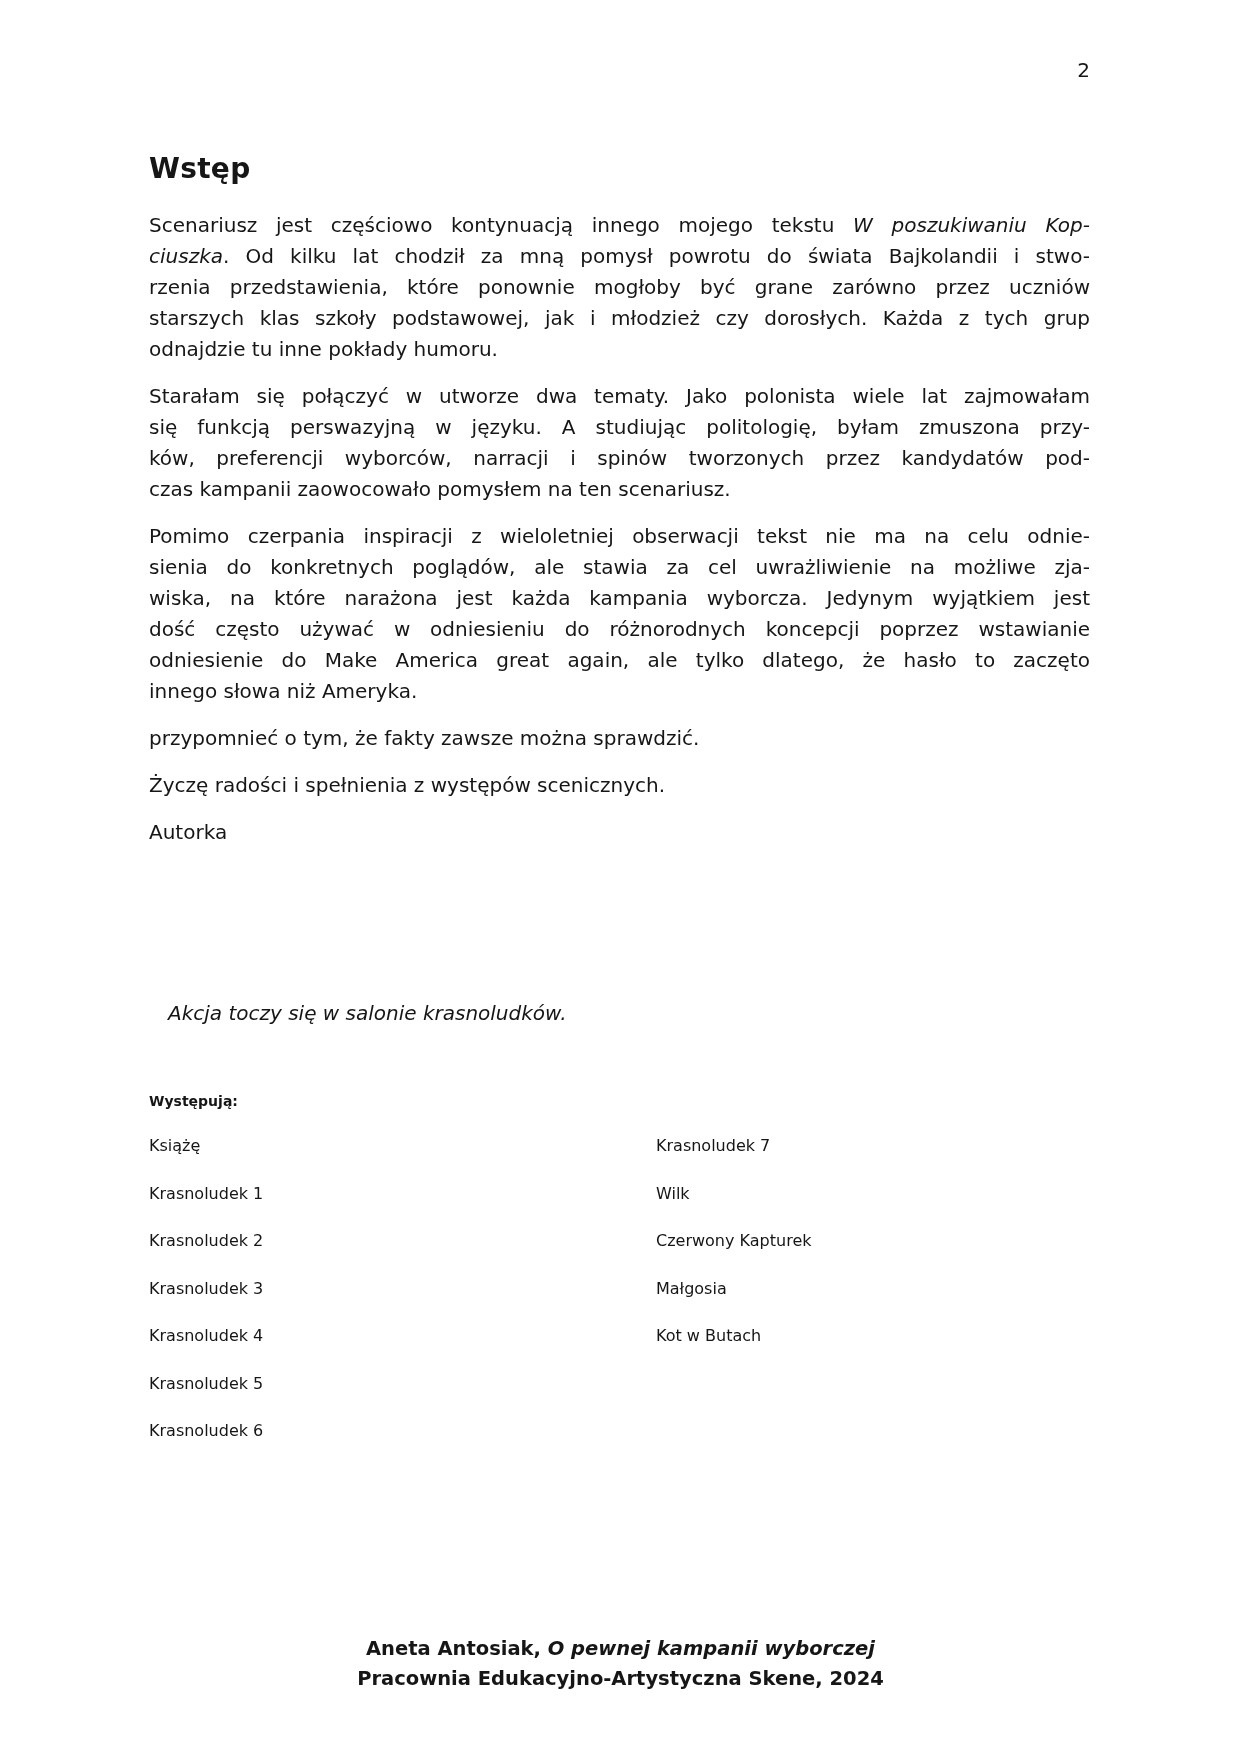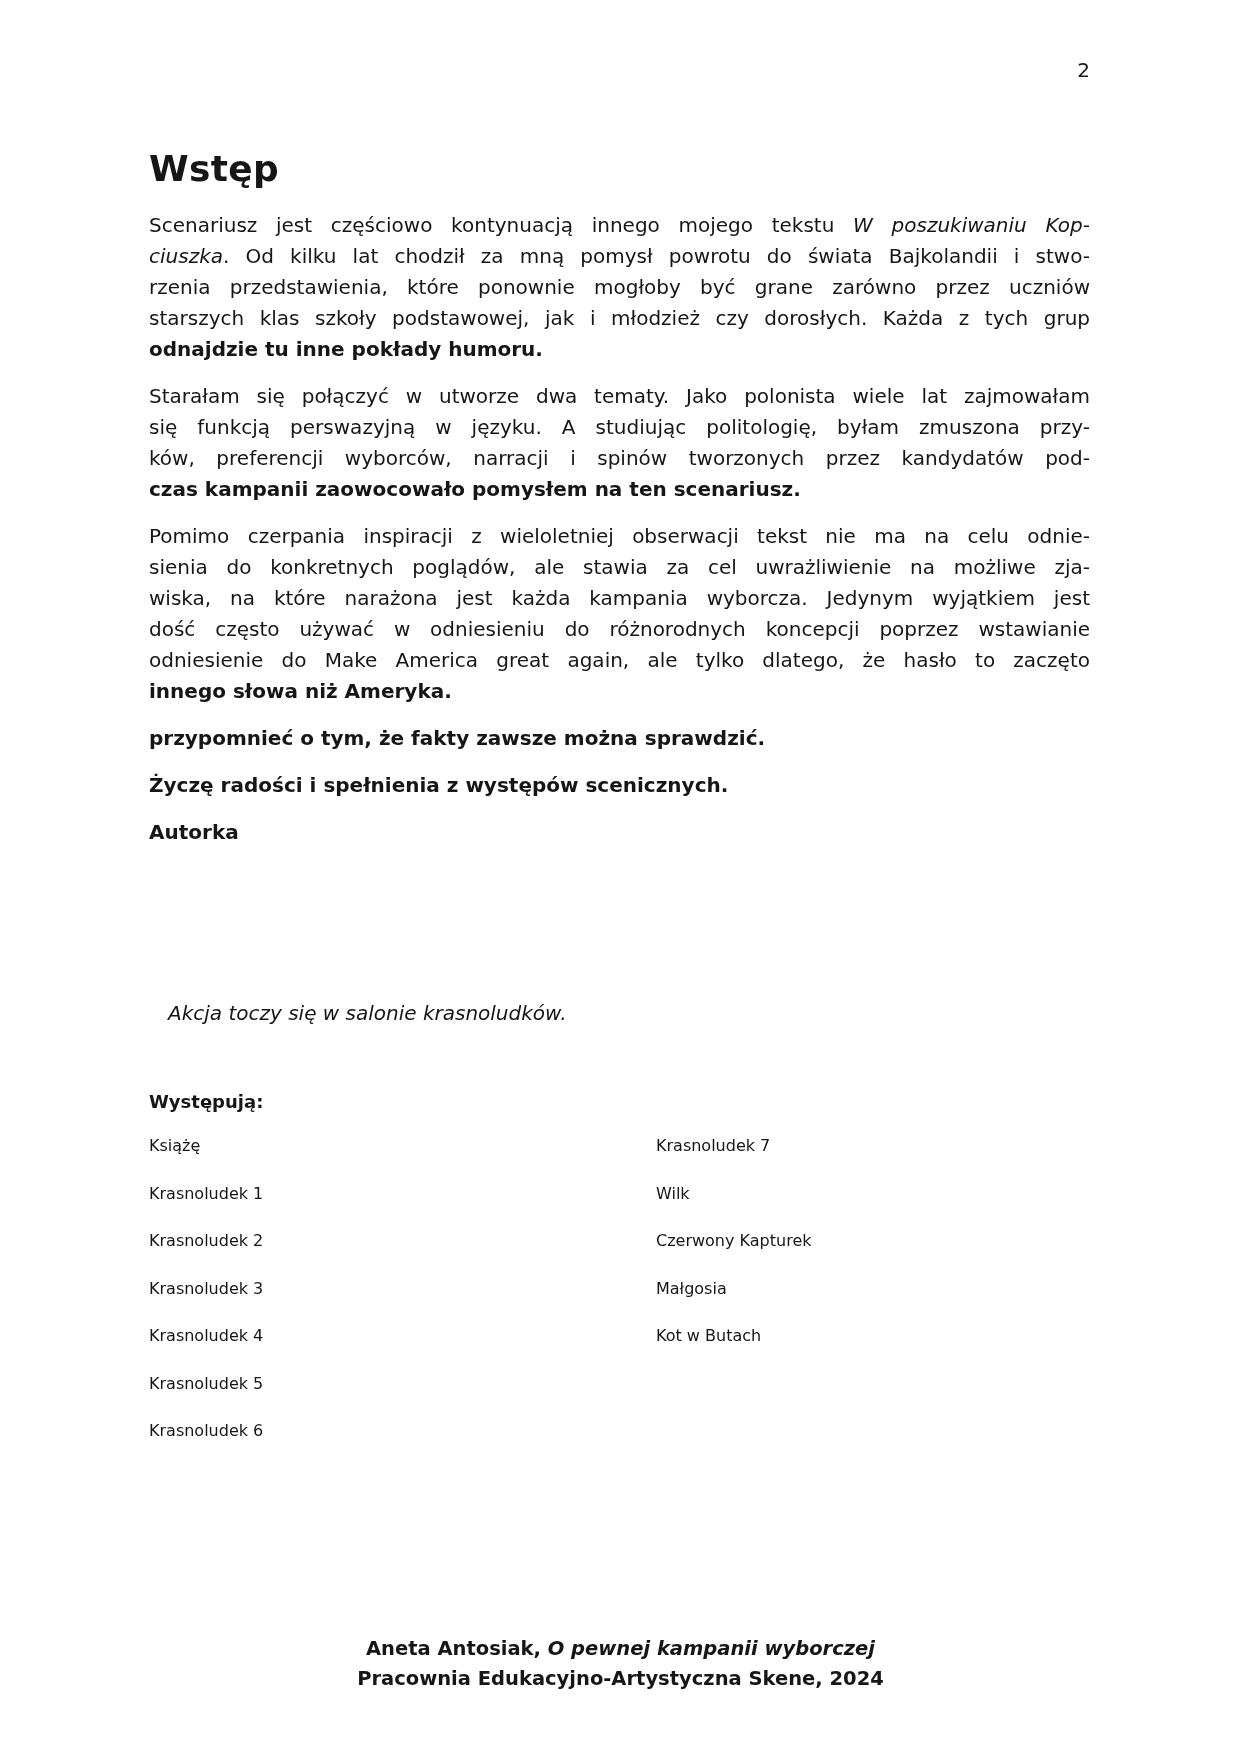--- a/index.html
+++ b/index.html
@@ -14,44 +14,44 @@
     padding: 58px 150px 0 149px;
     overflow: hidden;
   }
   .page-number {
     text-align: right;
     font-size: 20px;
     line-height: 24px;
   }
   .heading {
     margin: 70px 0 0 0;
-    font-size: 36px;
+    font-size: 28px;
     line-height: 34px;
     font-weight: bold;
     letter-spacing: 0.3px;
   }
   .body-text { margin-top: 24px; }
   .para {
     margin: 0 0 16px 0;
     font-size: 20px;
     line-height: 31px;
   }
   .jl { text-align: justify; text-align-last: justify; -moz-text-align-last: justify; }
-  .ll { text-align: left; font-weight: bold; }
+  .ll { text-align: left; }
   .it { font-style: italic; }
   .scene-note {
     margin-top: 150px;
     font-size: 20px;
     line-height: 31px;
     font-style: italic;
     margin-left: 19px;
   }
   .cast-heading {
     margin-top: 57px;
-    font-size: 18px;
+    font-size: 14px;
     line-height: 31px;
     font-weight: bold;
   }
   .cast-list {
     margin-top: 16px;
     display: grid;
     grid-template-columns: 507px 1fr;
     grid-template-rows: repeat(7, 47.5px);
     grid-auto-flow: column;
     font-size: 16px;

